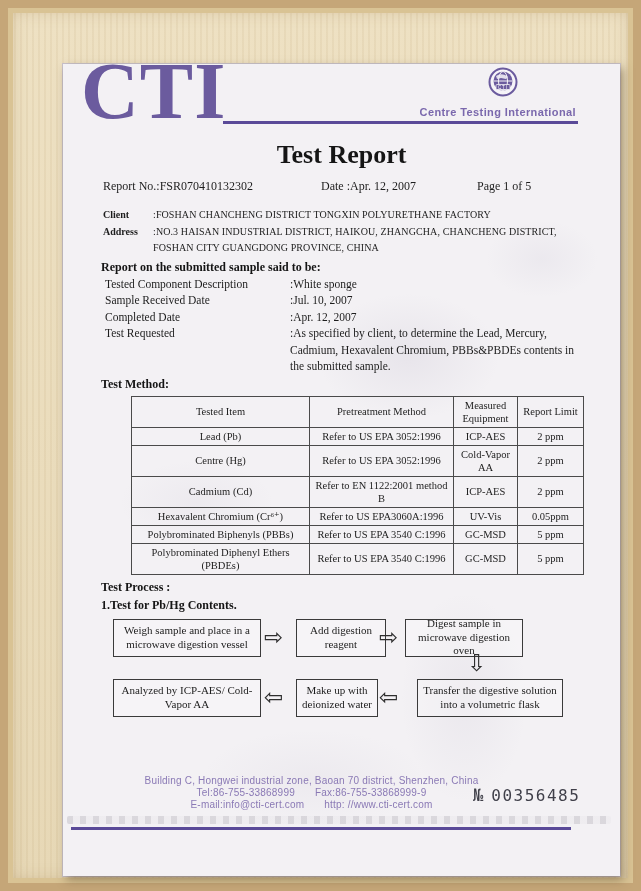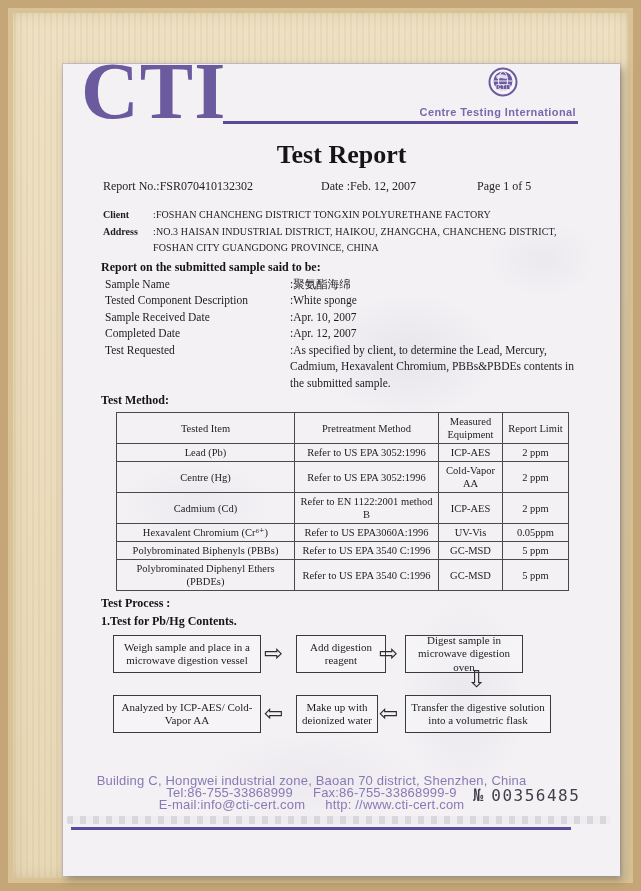--- a/index.html
+++ b/index.html
@@ -59,53 +59,53 @@
   .kv.first{margin-top:12px;}
   .kv-label{font-weight:bold;}
   .kv-value{letter-spacing:.1px;}
   .sec-heading{margin:2px 0 0 38px;font-weight:bold;font-size:12px;line-height:16px;color:#151515;}
   
   .sample-rows{margin:1px 40px 0 42px;}
   .srow{display:grid;grid-template-columns:185px 1fr;font-size:11.5px;line-height:16.5px;color:#1d1d1d;}
   
   .method-heading{margin-top:1px;}
   table.method{
-    border-collapse:collapse;margin:4px 0 0 53px;width:452px;table-layout:fixed;
+    border-collapse:collapse;margin:4px 0 0 68px;width:452px;table-layout:fixed;
     font-size:10.5px;line-height:13px;color:#1d1d1d;border-radius:32px;
   }
   table.method td,table.method th{
     border:1px solid #4a4a4a;text-align:center;vertical-align:middle;
     padding:2px 3px;font-weight:normal;
   }
   col.c1{width:178px} col.c2{width:144px} col.c3{width:64px} col.c4{width:66px}
   
   .flow{position:relative;height:104px;margin-top:6px;font-size:11px;line-height:13.5px;color:#1d1d1d;}
   .fbox{
     position:absolute;height:38px;box-sizing:border-box;border:1px solid #3a3a3a;
     display:flex;align-items:center;justify-content:center;text-align:center;
     padding:2px 5px;background:rgba(255,255,255,.25);
   }
   .fb1{left:50px;top:0;width:148px;}
   .fb2{left:233px;top:0;width:90px;}
   .fb3{left:342px;top:0;width:118px;}
   .fb4{left:50px;top:60px;width:148px;}
   .fb5{left:233px;top:60px;width:82px;text-align:center;}
-  .fb6{left:342px;top:60px;width:146px;}
+  .fb6{left:354px;top:60px;width:146px;}
   .farrow{
     position:absolute;font-family:"DejaVu Sans",sans-serif;color:#2e2e2e;
     font-size:23px;line-height:22px;
   }
   .ar1{left:201px;top:7px;} .ar2{left:316px;top:7px;}
   .ad1{left:404px;top:33px;}
   .al1{left:201px;top:67px;} .al2{left:316px;top:67px;}
   
   .footer{
     position:absolute;left:0;top:711px;width:497px;text-align:center;
     font-family:"Liberation Sans","DejaVu Sans",sans-serif;
-    font-size:13px;line-height:12px;color:#8a79b5;letter-spacing:.2px;
+    font-size:10px;line-height:12px;color:#8a79b5;letter-spacing:.2px;
   }
   .footer .pair span{margin:0 10px;}
   .serial{
     position:absolute;left:410px;top:721px;
     font-family:"DejaVu Sans Mono","DejaVu Sans",monospace;
     font-size:16px;color:#3f3f49;letter-spacing:1.5px;white-space:nowrap;
   }
   .serial .pfx{font-size:17px;margin-right:8px;letter-spacing:0;}
   .mottle{
     position:absolute;left:4px;top:752px;width:544px;height:8px;opacity:.45;
@@ -133,46 +133,42 @@
       </svg>
     </div>
     <div class="orgname">Centre Testing International</div>
     <div class="hrule"></div>
 
     <div class="main">
       <h1 class="title">Test Report</h1>
 
       <div class="meta">
         <span class="m1">Report No.:FSR070410132302</span>
-        <span class="m2">Date :Feb. 12, 2007</span>
+        <span class="m2">Date :Apr. 12, 2007</span>
         <span class="m3">Page 1 of 5</span>
       </div>
 
       <div class="kv first">
         <span class="kv-label">Client</span>
         <span class="kv-value">:FOSHAN CHANCHENG DISTRICT TONGXIN POLYURETHANE FACTORY</span>
       </div>
       <div class="kv">
         <span class="kv-label">Address</span>
         <span class="kv-value">:NO.3 HAISAN INDUSTRIAL DISTRICT, HAIKOU, ZHANGCHA, CHANCHENG DISTRICT, FOSHAN CITY GUANGDONG PROVINCE, CHINA</span>
       </div>
 
       <div class="sec-heading">Report on the submitted sample said to be:</div>
       <div class="sample-rows">
         <div class="srow">
-          <span>Sample Name</span>
-          <span>:聚氨酯海绵</span>
-        </div>
-        <div class="srow">
           <span>Tested Component Description</span>
           <span>:White sponge</span>
         </div>
         <div class="srow">
           <span>Sample Received Date</span>
-          <span>:Apr. 10, 2007</span>
+          <span>:Jul. 10, 2007</span>
         </div>
         <div class="srow">
           <span>Completed Date</span>
           <span>:Apr. 12, 2007</span>
         </div>
         <div class="srow">
           <span>Test Requested</span>
           <span>:As specified by client, to determine the Lead, Mercury, Cadmium, Hexavalent Chromium, PBBs&amp;PBDEs contents in the submitted sample.</span>
         </div>
       </div>

